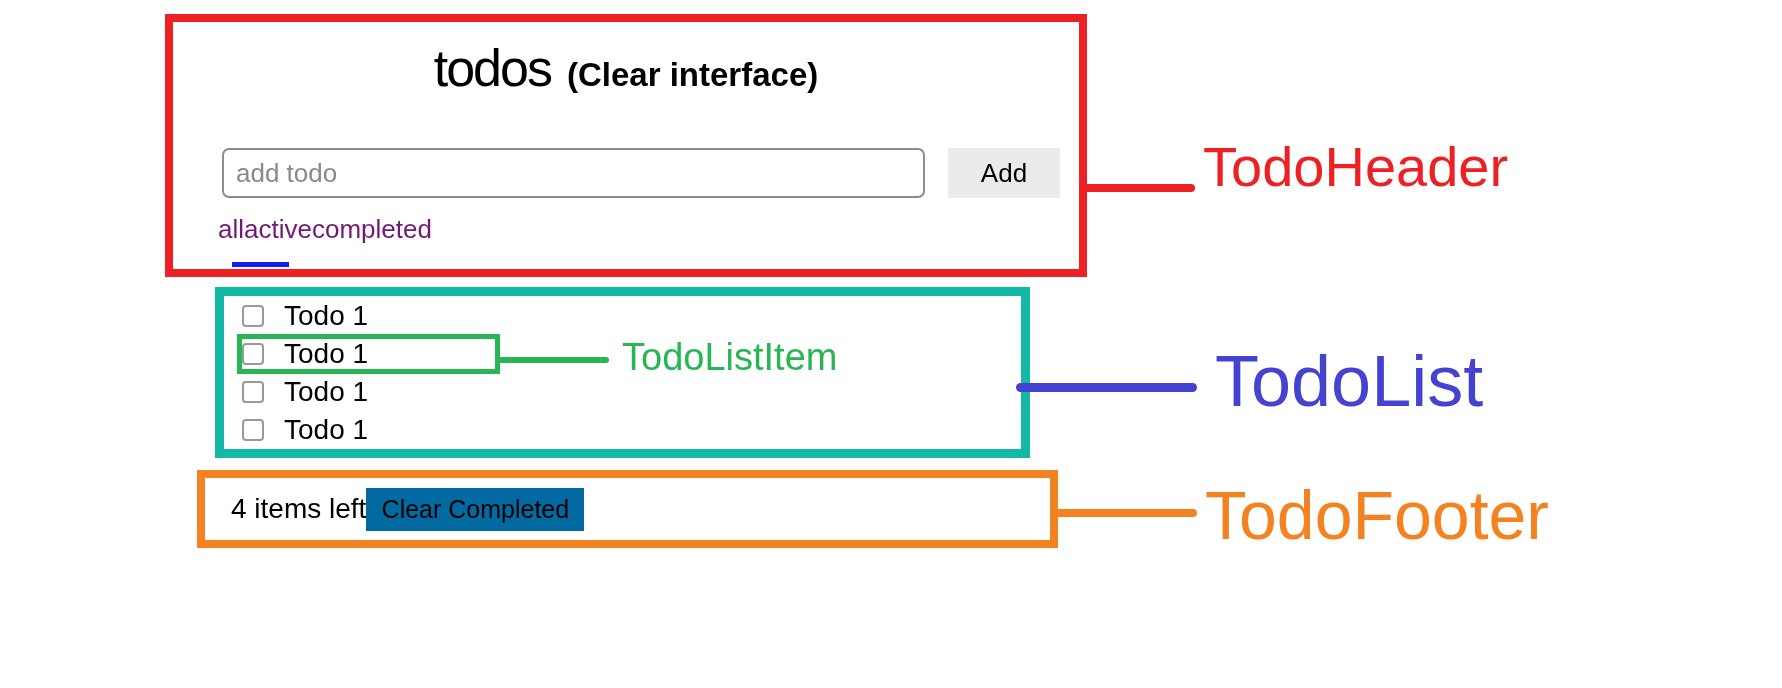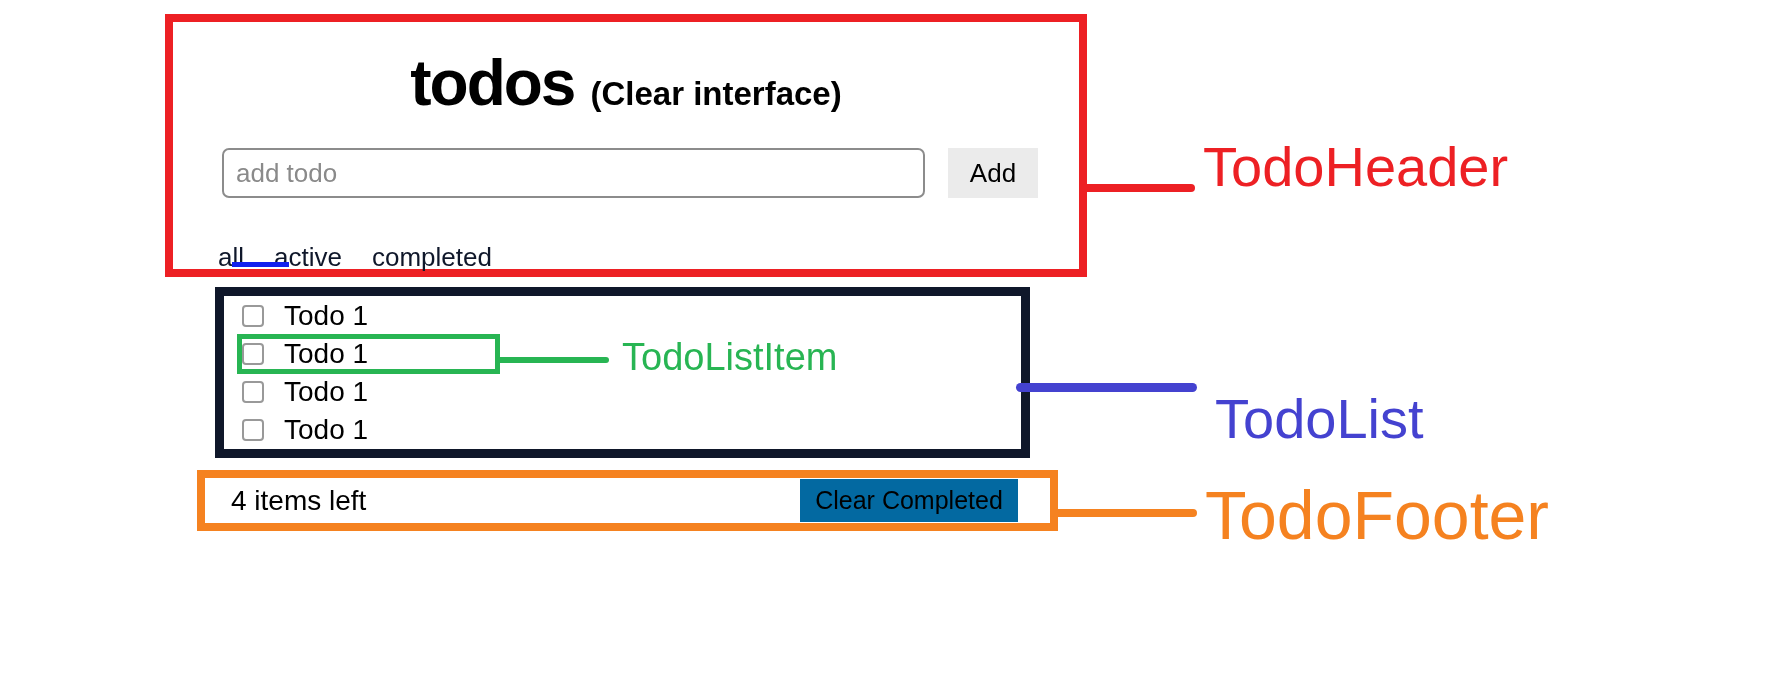--- a/index.html
+++ b/index.html
@@ -21,64 +21,64 @@
     border: 8px solid #ed2024;
     background: #ffffff;
   }
   .title-row {
     position: absolute;
     left: 0; top: 16px; width: 100%;
     display: flex; justify-content: center; align-items: baseline; gap: 16px;
     white-space: nowrap;
   }
   .app-title {
-    font-size: 64px; font-weight: 700; letter-spacing: -2px; color: #000; margin-top: 8px;
+    font-size: 52px; font-weight: 400; letter-spacing: -2px; color: #000;
   }
   .app-subtitle {
     font-size: 33px; font-weight: 700; color: #000;
   }
   .todo-input {
     position: absolute;
     left: 49px; top: 126px;
     width: 703px; height: 50px;
     border: 2px solid #8c8c8c; border-radius: 7px;
     font-size: 26px; color: #222;
     padding: 8px 12px; outline: none;
     font-family: "Liberation Sans", sans-serif;
   }
   .todo-input::placeholder { color: #8a8a8a; }
   .add-btn {
     position: absolute;
     left: 775px; top: 126px;
-    width: 90px; height: 50px;
+    width: 112px; height: 50px;
     background: #ebebeb; border: none;
     font-size: 26px; color: #000;
     font-family: "Liberation Sans", sans-serif;
     cursor: pointer;
   }
   .filters {
     position: absolute;
-    left: 45px; top: 220px;
-    display: flex; gap: 30px;
-    font-size: 26px; color: #0f172a;
+    left: 45px; top: 192px;
+    display: flex; 
+    font-size: 26px; color: #701a75;
   }
   .filter-link { cursor: pointer; }
   .active-underline {
     position: absolute;
     left: 59px; top: 240px;
     width: 57px; height: 5px;
     background: #1120ee;
   }
 
   
   .list-box {
     position: absolute;
     left: 215px; top: 287px;
     width: 815px; height: 171px;
-    border: 9px solid #0f172a;
+    border: 9px solid #14b8a6;
     background: #ffffff;
     display: flex; flex-direction: column; justify-content: center;
     padding-left: 18px;
   }
   .todo-row {
     display: flex; align-items: center; gap: 20px;
     height: 38px;
   }
   .checkbox {
     width: 22px; height: 22px;
@@ -94,45 +94,45 @@
     left: 237px; top: 334px;
     width: 263px; height: 40px;
     border: 5px solid #28b553;
     background: transparent;
   }
 
   
   .footer-box {
     position: absolute;
     left: 197px; top: 470px;
-    width: 861px; height: 61px;
+    width: 861px; height: 78px;
     border: 8px solid #f58220;
     background: #ffffff;
-    display: flex; align-items: center; justify-content: space-between;
+    display: flex; align-items: center; 
     padding: 0 32px 0 26px;
   }
   .items-left { font-size: 28px; color: #000; }
   .clear-btn {
     background: #0369a1; border: none;
     width: 218px; height: 43px;
     font-size: 25px; color: #000;
     font-family: "Liberation Sans", sans-serif;
     cursor: pointer;
   }
 
   
   .conn { position: absolute; border-radius: 5px; }
   .conn-red    { left: 1081px; top: 184px; width: 114px; height: 8px; background: #ed2024; }
   .conn-blue   { left: 1016px; top: 383px; width: 181px; height: 9px; background: #4442d0; }
   .conn-green  { left: 497px;  top: 357px; width: 112px; height: 6px; background: #28b553; }
   .conn-orange { left: 1050px; top: 509px; width: 147px; height: 8px; background: #f58220; }
 
   .ann-label { position: absolute; white-space: nowrap; font-weight: 400; }
   .ann-red    { left: 1203px; top: 134px; font-size: 56px; color: #ed2024; }
-  .ann-blue   { left: 1215px; top: 340px; font-size: 56px; color: #4442d0; margin-top: 46px; }
+  .ann-blue   { left: 1215px; top: 340px; font-size: 72px; color: #4442d0; }
   .ann-green  { left: 622px;  top: 336px; font-size: 38px; color: #28b553; }
   .ann-orange { left: 1205px; top: 476px; font-size: 68px; color: #f58220; }
 </style>
 </head>
 <body>
 
 <div id="canvas">
 
   <div class="header-box">
     <div class="title-row">

